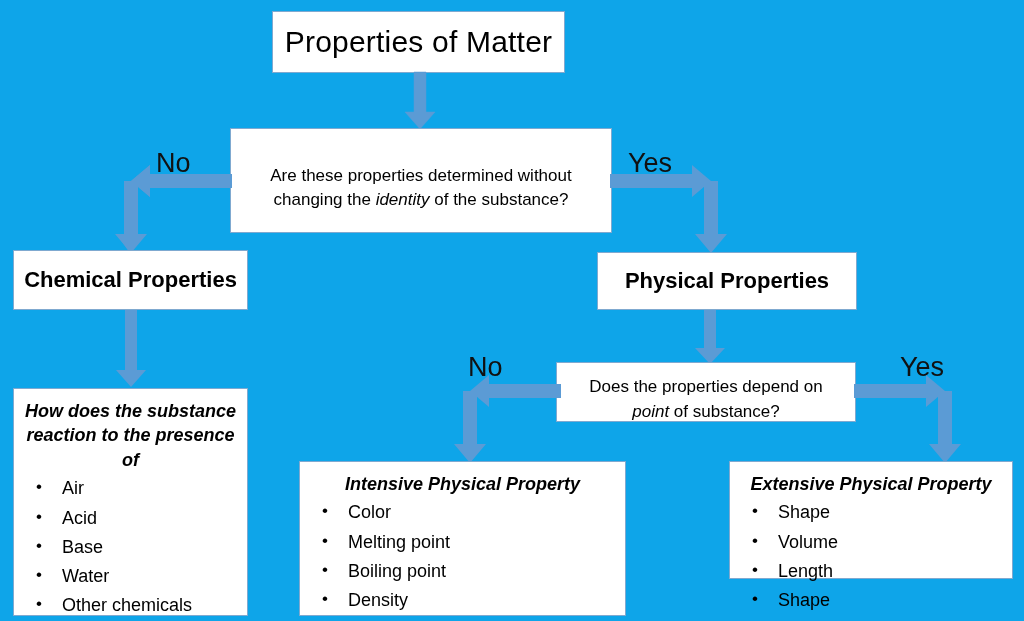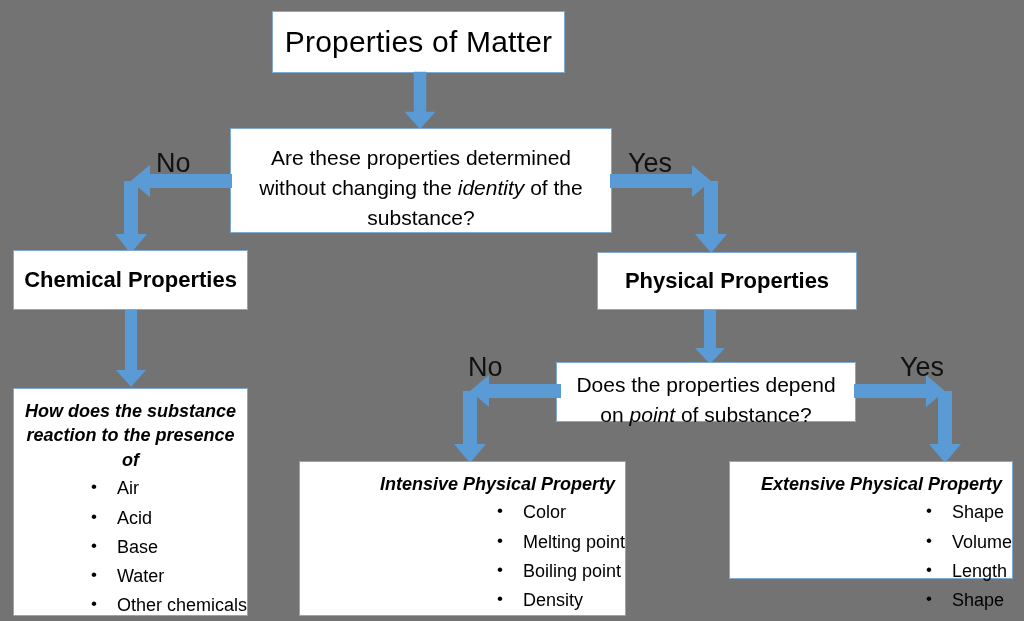--- a/index.html
+++ b/index.html
@@ -9,21 +9,21 @@
     background: #ffffff;
   }
   body {
     font-family: "Liberation Sans", sans-serif;
     -webkit-font-smoothing: antialiased;
   }
   #canvas {
     position: relative;
     width: 1024px;
     height: 621px;
-    background: #737373;
+    background: #0ea5e9;
     overflow: hidden;
   }
 
   
   .box {
     position: absolute;
     box-sizing: border-box;
     background: #ffffff;
     border: 1px solid #7FA9D0;
     display: flex;
@@ -34,21 +34,21 @@
     text-align: center;
     color: #000000;
     line-height: 1.18;
   }
   .title-big {
     font-size: 30px;
     font-weight: 400;
     letter-spacing: 0.2px;
   }
   .question {
-    font-size: 21px;
+    font-size: 17px;
     font-weight: 400;
     line-height: 1.42;
     padding: 0 12px;
     margin-top: 15px;
   }
   .question i { font-style: italic; }
   .cat-label {
     font-size: 22px;
     font-weight: bold;
     text-align: center;
@@ -77,21 +77,21 @@
     white-space: nowrap;
   }
   ul.items li::before {
     content: "\2022";
     position: absolute;
     left: 22px;
     top: -1px;
     font-size: 17px;
     line-height: 1.62;
   }
-  .box.list-box { justify-content: flex-start; align-items: flex-end; }
+  .box.list-box { justify-content: flex-start; }
   .box.list-box .list-heading { margin-top: 10px; }
 
   
   .arrow {
     position: absolute;
     pointer-events: none;
   }
   .arrow svg { display: block; overflow: visible; }
 
   

